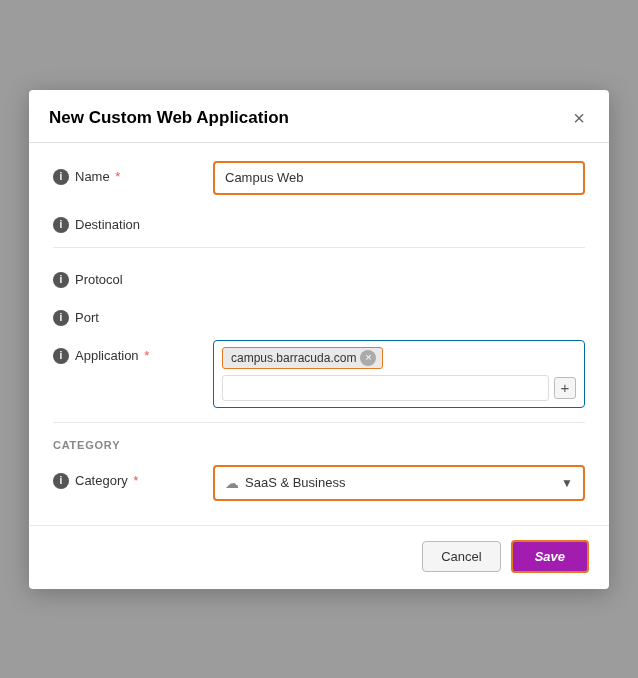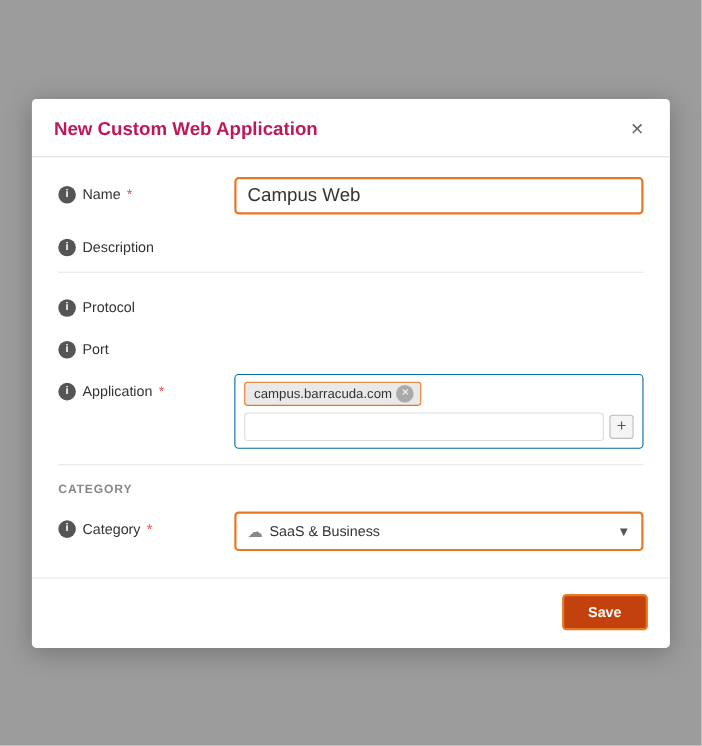--- a/index.html
+++ b/index.html
@@ -31,21 +31,21 @@
     .modal-header {
       display: flex;
       justify-content: space-between;
       align-items: center;
       padding: 16px 20px 12px 20px;
       border-bottom: 1px solid #e0e0e0;
     }
     .modal-title {
       font-size: 17px;
       font-weight: 600;
-      color: #be185d;
+      color: #000000;
       text-align: center;
     }
     .close-btn {
       cursor: pointer;
       font-size: 20px;
       color: #666;
       background: none;
       border: none;
       line-height: 1;
       padding: 2px 4px;
@@ -97,21 +97,21 @@
     }
     .form-control-area {
       flex: 1;
     }
     .text-input {
       width: 100%;
       height: 34px;
       border: 1px solid #ccc;
       border-radius: 4px;
       padding: 6px 10px;
-      font-size: 17px;
+      font-size: 13px;
       color: #333;
       outline: none;
     }
     .text-input.active-border {
       border: 2px solid #e87722;
     }
     .text-input::placeholder {
       color: #bbb;
     }
     .text-input[disabled] {
@@ -189,25 +189,26 @@
       border-radius: 4px;
       background: #f5f5f5;
       color: #333;
       font-size: 13px;
       cursor: pointer;
     }
     .btn-save {
       padding: 7px 22px;
       border: 2px solid #e87722;
       border-radius: 4px;
-      background: #c2410c;
+      background: #a21caf;
       color: #fff;
       font-size: 13px;
       font-weight: 600;
       cursor: pointer;
+      font-style: italic;
     }
     .dest-container {
       border: 1px solid #0369a1;
       border-radius: 4px;
       padding: 6px 8px;
     }
     .dest-tag-row {
       display: flex;
       align-items: center;
       gap: 6px;
@@ -265,21 +266,21 @@
             </span>
           </div>
           <div class="form-control-area">
             <input type="text" class="text-input active-border" value="Campus Web" style="">
           </div>
         </div>
 
         <div class="form-row">
           <div class="form-label-area">
             <span class="info-icon">i</span>
-            <span class="form-label">Description</span>
+            <span class="form-label">Destination</span>
           </div>
         </div>
       </div>
 
       <div class="section-divider"></div>
 
       <div>
 
         <div class="form-row">
           <div class="form-label-area">
@@ -337,16 +338,17 @@
               <span>SaaS &amp; Business</span>
               <span class="arrow">▼</span>
             </div>
           </div>
         </div>
       </div>
 
     </div>
 
     <div class="modal-footer">
+      <button class="btn-cancel">Cancel</button>
       <button class="btn-save">Save</button>
     </div>
   </div>
 </div>
 
 </body></html>

